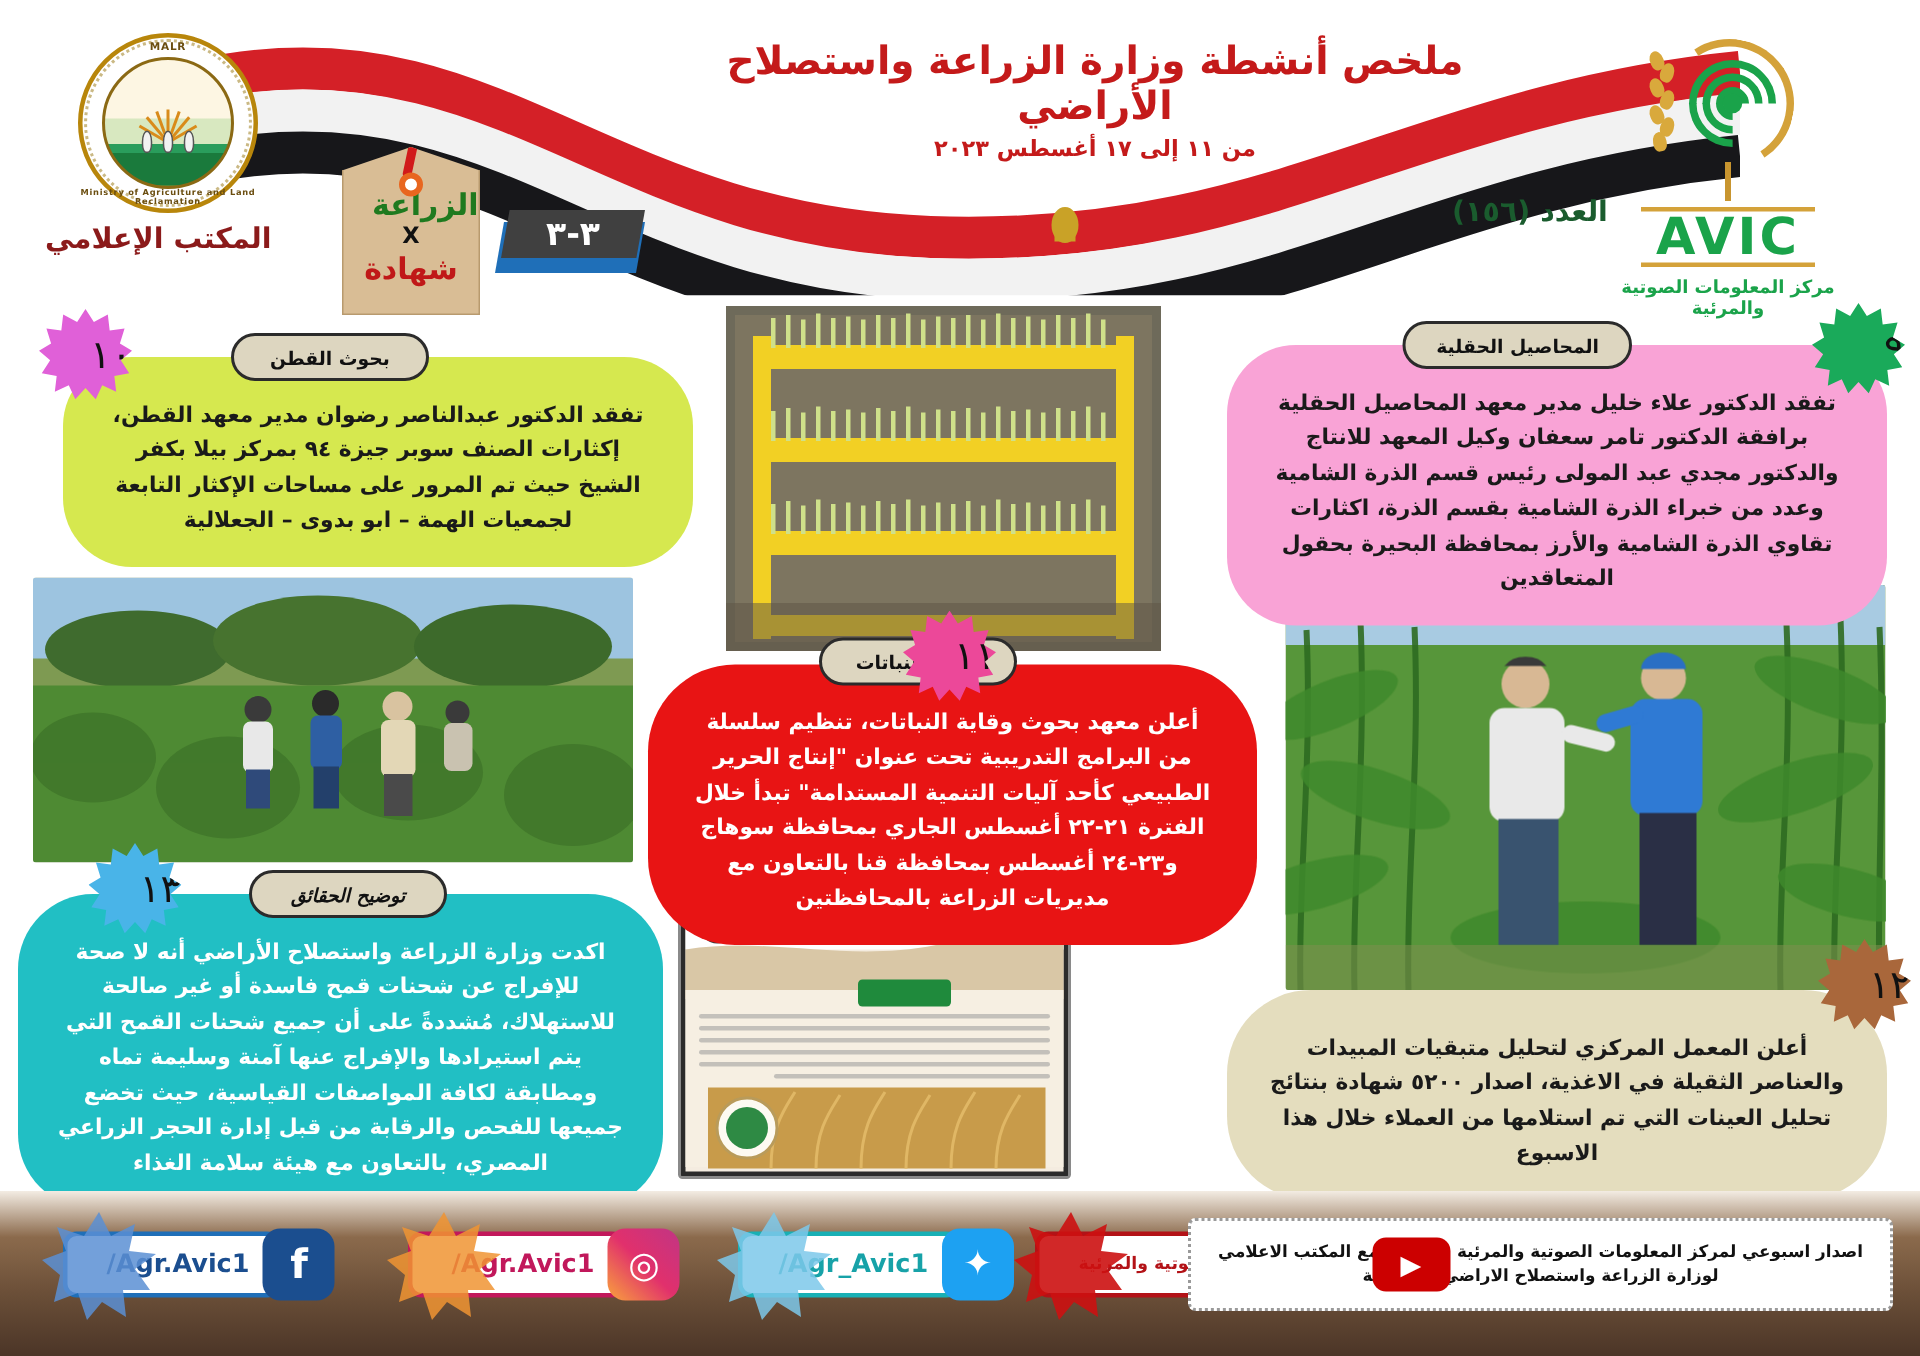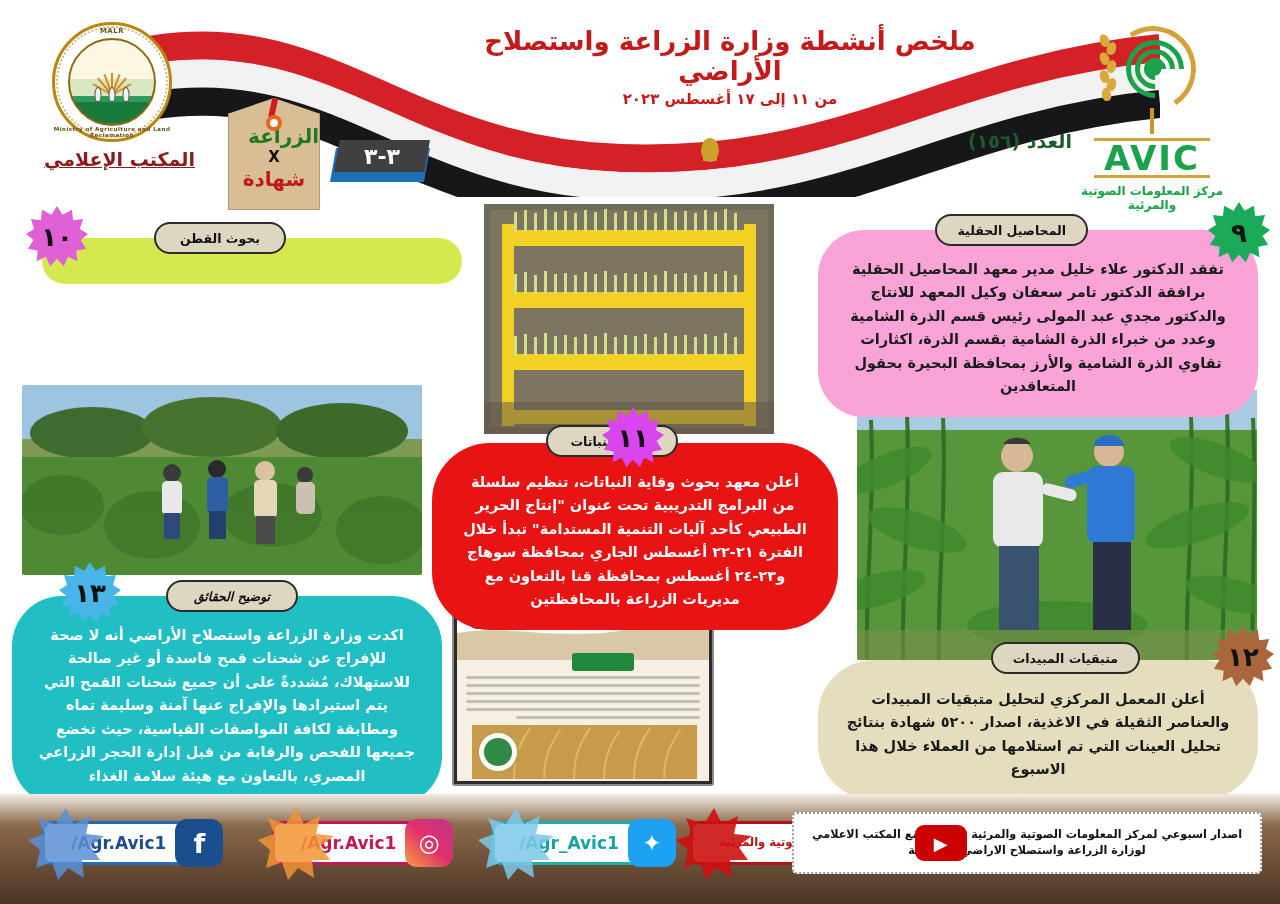--- a/index.html
+++ b/index.html
@@ -43,24 +43,23 @@
   .seal-wheat span { width: 7px; height: 15px; background: #f2f2f2; border: 1px solid #555; border-radius: 50% 50% 40% 40%; }
   .seal-text-top, .seal-text-bot {
     position: absolute; left: 0; width: 120px; text-align: center;
     font-size: 7px; color: #6b4e10; font-weight: bold; letter-spacing: .5px;
   }
   .seal-text-top { top: 5px; }
   .seal-text-bot { bottom: 4px; font-size: 5.5px; }
   .seal-laurel { position: absolute; inset: 4px; border-radius: 50%; border: 2px dotted #a08020; opacity: .55; }
 
   .media-office {
-    position: absolute; left: 30px; top: 148px; width: 165px; text-align: right;
+    position: absolute; left: 30px; top: 148px; width: 165px; text-align: left;
     font-size: 19px; font-weight: bold; color: #8b1a1a;
     font-family: "DejaVu Sans", sans-serif;
-    text-decoration: underline;
   }
 
   
   .price-tag {
     position: absolute; left: 228px; top: 98px; width: 92px; height: 112px;
     background: #d9bd95; border: 1px solid #b89a6e;
     clip-path: polygon(50% 0%, 100% 14%, 100% 100%, 0% 100%, 0% 14%);
     text-align: center; padding-top: 26px;
   }
   .price-tag .hole {
@@ -143,22 +142,22 @@
 
   .chip {
     position: absolute; top: -16px; height: 32px; min-width: 132px; padding: 0 20px;
     background: #ddd6c0; border: 2px solid #2b2b2b; border-radius: 18px;
     display: flex; align-items: center; justify-content: center;
     font-size: 12.5px; font-weight: bold; color: #111; direction: rtl; white-space: nowrap;
   }
 
   .badge {
     position: absolute; width: 62px; height: 62px;
-    display: flex; align-items: center; justify-content: center;
-    font-size: 26px; font-weight: bold; color: #111;
+    display: flex; align-items: center; justify-content: flex-start;
+    font-size: 26px; font-weight: normal; color: #111;
     clip-path: polygon(50% 0%,59% 14%,74% 6%,76% 23%,92% 21%,87% 37%,100% 45%,88% 55%,97% 69%,81% 72%,83% 89%,68% 82%,61% 97%,50% 85%,39% 97%,32% 82%,17% 89%,19% 72%,3% 69%,12% 55%,0% 45%,13% 37%,8% 21%,24% 23%,26% 6%,41% 14%);
     z-index: 6;
   }
 
   
   .photo { position: absolute; overflow: hidden; background: #cfd8c8; }
 
   
   #footer {
     position: absolute; left: 0; bottom: 0; width: 1280px; height: 110px;
@@ -479,56 +478,54 @@
     </svg>
   </div>
 
   <div class="block" style="left:42px; top:238px; width:420px; background:#d6e84f;">
     <div class="chip" style="right:176px;">
         <span>بحوث القطن</span>
       </div>
     <div class="badge" style="left:-16px; top:-32px; background:#e060d8;">
         <span>١٠</span>
       </div>
+    <div class="body">تفقد الدكتور عبدالناصر رضوان مدير معهد القطن، إكثارات الصنف سوبر جيزة ٩٤ بمركز بيلا بكفر الشيخ حيث تم المرور على مساحات الإكثار  التابعة لجمعيات الهمة – ابو بدوى – الجعلالية</div>
   </div>
 
   <div class="block" style="right:22px; top:230px; width:440px; background:#f9a3d6;">
     <div class="chip" style="right:170px;">
         <span>المحاصيل الحقلية</span>
       </div>
     <div class="badge" style="right:-12px; top:-28px; background:#1aaa5a;">
         <span>٩</span>
       </div>
     <div class="body">تفقد الدكتور علاء خليل مدير معهد المحاصيل الحقلية برافقة الدكتور تامر سعفان وكيل المعهد للانتاج والدكتور مجدي عبد المولى رئيس قسم الذرة الشامية وعدد من خبراء الذرة الشامية بقسم الذرة، اكثارات تقاوي الذرة الشامية والأرز بمحافظة البحيرة بحقول المتعاقدين</div>
   </div>
 
   <div class="block red" style="left:432px; top:443px; width:406px; background:#e81414; border-radius:58px;">
     <div class="chip" style="right:160px; top:-18px;">
         <span>وقاية النباتات</span>
       </div>
-    <div class="badge" style="left:170px; top:-36px; background:#d946ef; color:#111;">
+    <div class="badge" style="left:170px; top:-36px; background:#ec4899; color:#111;">
         <span>١١</span>
       </div>
     <div class="body">أعلن معهد بحوث وقاية النباتات، تنظيم سلسلة من البرامج التدريبية تحت عنوان "إنتاج الحرير الطبيعي كأحد آليات التنمية المستدامة" تبدأ خلال الفترة ٢١-٢٢ أغسطس الجاري بمحافظة سوهاج و٢٣-٢٤ أغسطس بمحافظة قنا بالتعاون مع مديريات الزراعة بالمحافظتين</div>
   </div>
 
   <div class="block teal" style="left:12px; top:596px; width:430px; background:#21bfc4; border-radius:50px;">
     <div class="chip" style="right:144px; top:-16px;font-style:italic;">
         <span>توضيح الحقائق</span>
       </div>
     <div class="badge" style="left:47px; top:-34px; background:#49b4e8; color:#111;">
         <span>١٣</span>
       </div>
     <div class="body">اكدت وزارة الزراعة واستصلاح الأراضي أنه لا صحة للإفراج عن شحنات قمح فاسدة أو غير صالحة للاستهلاك، مُشددةً على أن جميع شحنات القمح التي يتم استيرادها والإفراج عنها آمنة وسليمة تماه ومطابقة لكافة المواصفات القياسية، حيث تخضع جميعها للفحص والرقابة من قبل إدارة الحجر الزراعي المصري، بالتعاون مع هيئة سلامة الغذاء</div>
   </div>
 
   <div class="block" style="right:22px; top:660px; width:440px; background:#e4ddbe; border-radius:56px;">
-    <div class="chip" style="right:118px; top:-18px;">
-        <span>متبقيات المبيدات</span>
-      </div>
     <div class="badge" style="right:-16px; top:-34px; background:#a9673b; color:#111;">
         <span>١٢</span>
       </div>
     <div class="body">أعلن المعمل المركزي لتحليل متبقيات المبيدات والعناصر الثقيلة في الاغذية، اصدار ٥٢٠٠ شهادة بنتائج تحليل العينات التي تم استلامها من العملاء خلال هذا الاسبوع</div>
   </div>
 
   <div id="footer">
 
     <div class="social" style="left:42px;">
       <svg class="splat" viewBox="0 0 76 74">

